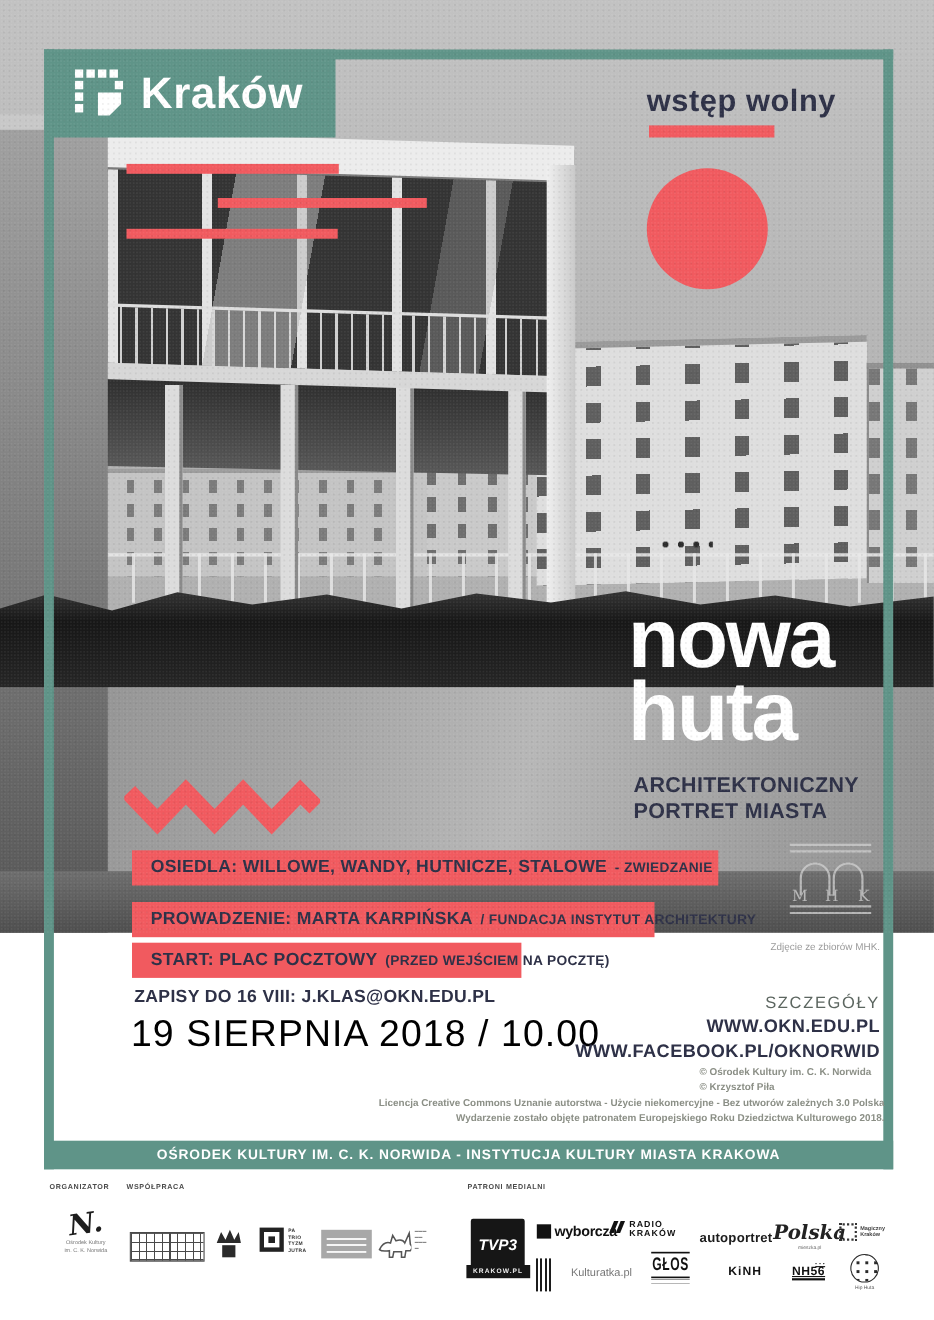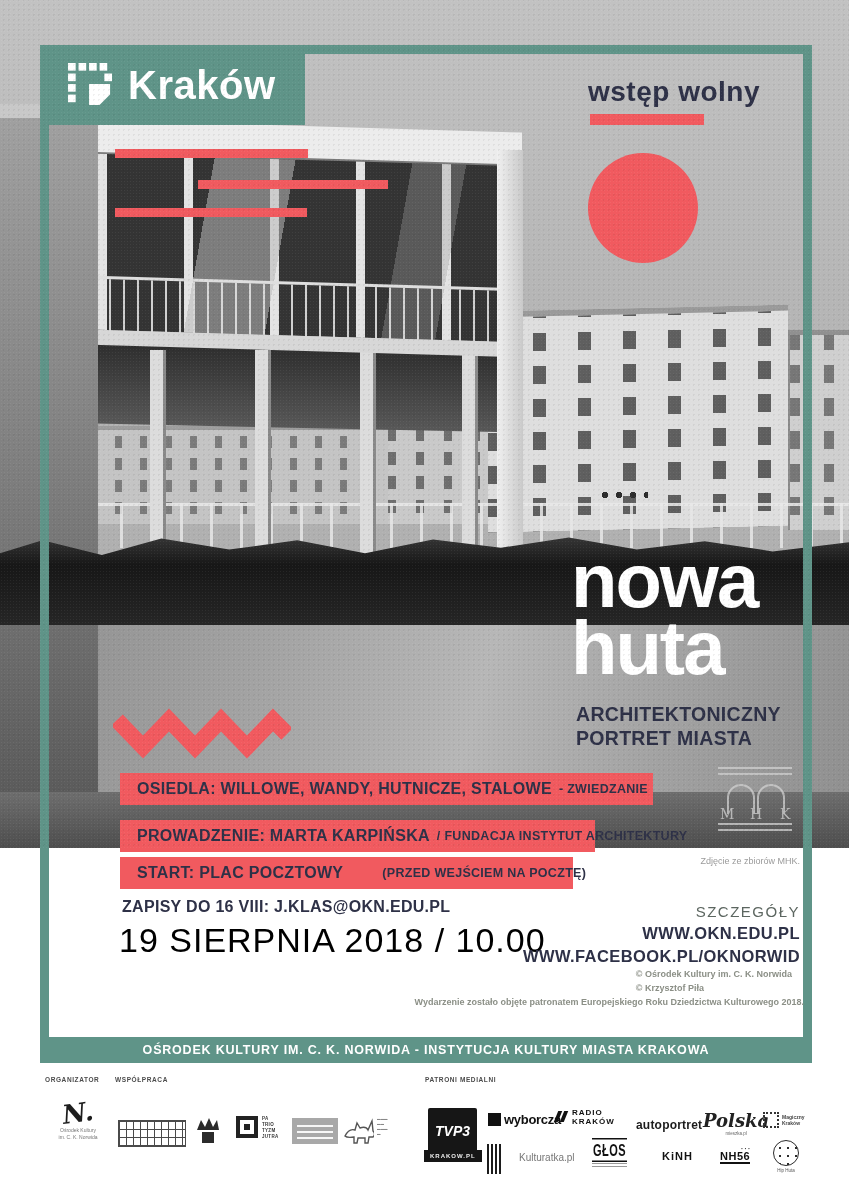--- a/index.html
+++ b/index.html
@@ -81,21 +81,21 @@
     line-height:1.22;letter-spacing:.3px;}
   .zigzag{position:absolute;left:113px;top:706px;z-index:12;}
 
   
   .banner{position:absolute;left:120px;height:32px;background:#F15A5F;z-index:13;display:flex;align-items:center;
     padding-left:17px;box-sizing:border-box;color:#2E3147;white-space:nowrap;}
   .banner .main{font-size:16px;font-weight:700;letter-spacing:.3px;}
   .banner .sub{font-size:12.5px;font-weight:700;margin-left:7px;letter-spacing:.3px;}
   .banner1{top:773px;width:533px;}
   .banner2{top:820px;width:475px;}
-  .banner3{top:857px;width:453px;gap:32px;}
+  .banner3{top:857px;width:354px;}
 
   
   .mhk{position:absolute;left:714px;top:762px;z-index:12;opacity:.8;}
   .photo-credit{position:absolute;right:49px;top:856px;z-index:12;color:#9a9a9a;font-size:9px;}
 
   
   .zapisy{position:absolute;left:122px;top:898px;z-index:12;color:#2E3147;font-size:16px;font-weight:700;letter-spacing:.3px;}
   .date{position:absolute;left:119px;top:921px;z-index:12;color:#000000;font-size:34px;font-weight:400;letter-spacing:1px;}
   .details{position:absolute;right:49px;top:903px;z-index:12;text-align:right;}
   .details .hd{color:#5c6660;font-size:15px;letter-spacing:1.5px;}
@@ -145,21 +145,21 @@
   .lg-kpl{left:424px;top:1150px;background:#161616;color:#eee;font-size:6px;font-weight:700;
     letter-spacing:1px;padding:3px 6px;}
   .lg-bar{left:487px;top:1144px;width:15px;height:30px;
     background-image:repeating-linear-gradient(90deg,#1c1c1c 0 2px,transparent 2px 4px);}
   .lg-kult{left:519px;top:1152px;font-size:10px;color:#777;}
   .lg-glos{left:592px;top:1142px;text-align:center;}
   .glos-txt{font-size:11px;font-weight:700;color:#111;transform:scaleY(1.5);letter-spacing:.5px;
     border-top:1px solid #111;border-bottom:1px solid #111;padding:1px 1px;}
   .glos-lines{margin-top:3px;height:6px;background-image:repeating-linear-gradient(0deg,#999 0 1px,transparent 1px 3px);}
   .lg-kinh{left:662px;top:1150px;font-size:11px;font-weight:700;color:#111;letter-spacing:1px;}
-  .lg-nh{left:720px;top:1148px;font-size:11px;font-weight:700;color:#111;letter-spacing:.5px;border-bottom:2px solid #111;}
+  .lg-nh{left:720px;top:1148px;font-size:11px;font-weight:700;color:#111;letter-spacing:.5px;border-bottom:2px solid #111;text-decoration:underline;}
   .lg-nh::before{content:"• • •";display:block;font-size:4px;color:#111;text-align:right;line-height:2px;}
   .lg-hip{left:773px;top:1140px;text-align:center;}
   .hip-ic{width:24px;height:24px;border:1.5px solid #2b2b2b;border-radius:50%;margin:0 auto;
     background-image:radial-gradient(#2b2b2b 1.4px,transparent 1.5px);background-size:8px 8px;background-position:2px 3px;}
   .hip-txt{font-size:4.5px;color:#555;margin-top:2px;}
 </style>
 </head>
 <body>
 
 <div class="page">
@@ -265,20 +265,21 @@
   <div class="details">
     <div class="hd">SZCZEGÓŁY</div>
     <div class="www">WWW.OKN.EDU.PL</div>
     <div class="www">WWW.FACEBOOK.PL/OKNORWID</div>
   </div>
   <div class="copyright">
     <div>© Ośrodek Kultury im. C. K. Norwida</div>
     <div>© Krzysztof Piła</div>
   </div>
   <div class="license">
+    <div>Licencja Creative Commons Uznanie autorstwa - Użycie niekomercyjne - Bez utworów zależnych 3.0 Polska</div>
     <div>Wydarzenie zostało objęte patronatem Europejskiego Roku Dziedzictwa Kulturowego 2018.</div>
   </div>
 
   <div class="footer-banner">OŚRODEK KULTURY IM. C. K. NORWIDA - INSTYTUCJA KULTURY MIASTA KRAKOWA</div>
 
   <div class="plabel lab-org">ORGANIZATOR</div>
   <div class="plabel lab-wsp">WSPÓŁPRACA</div>
   <div class="plabel lab-pat">PATRONI MEDIALNI</div>
 
   <div class="lg lg-okn">

